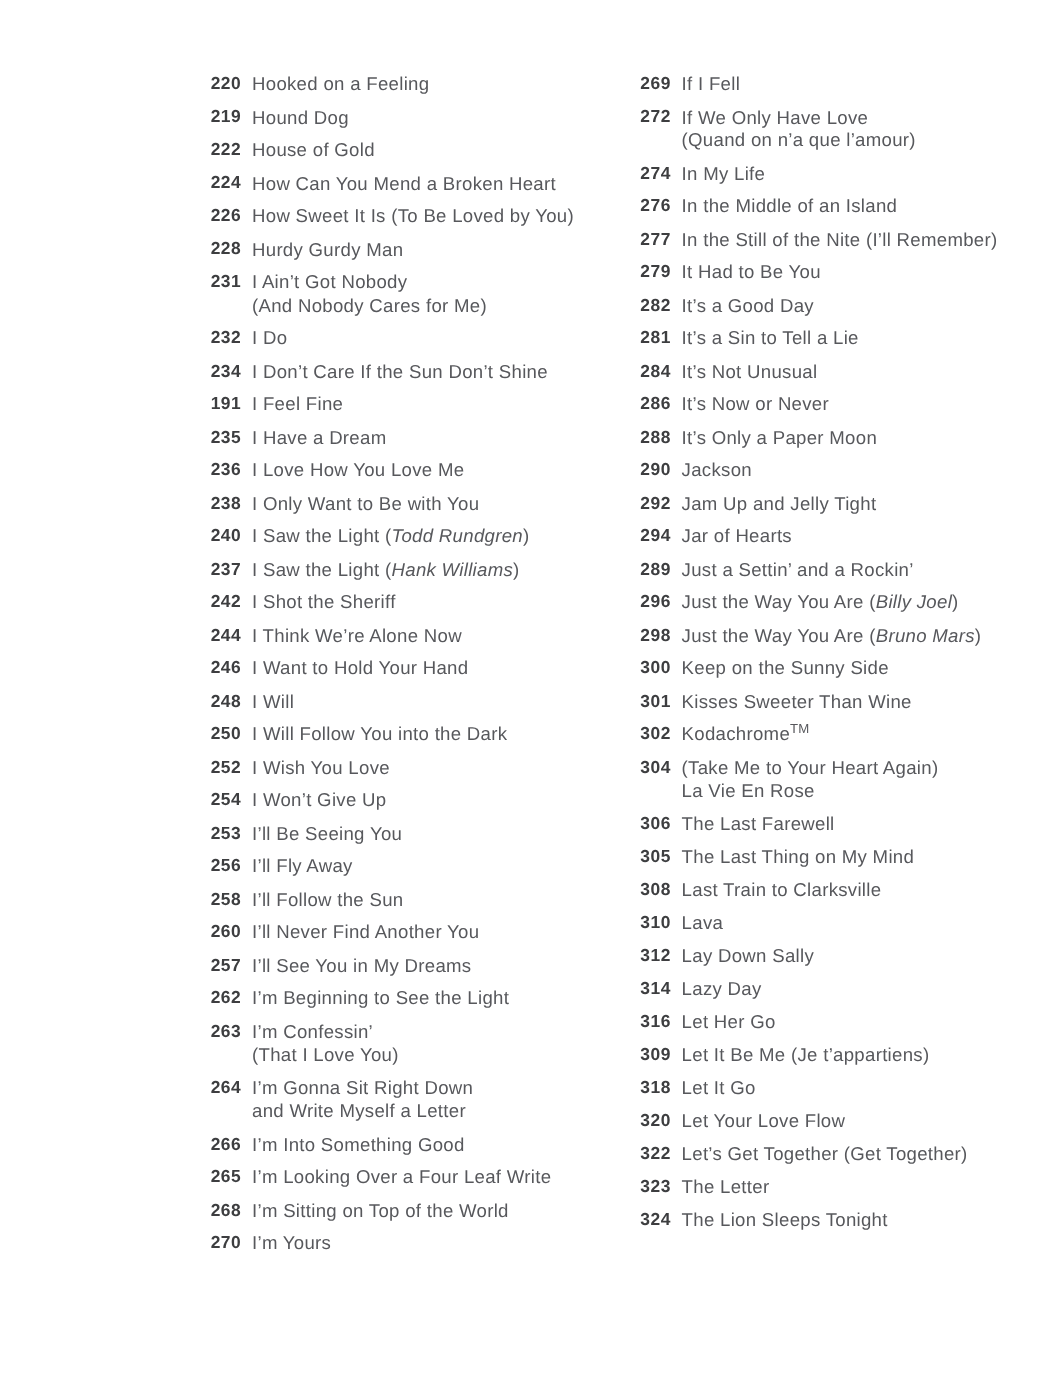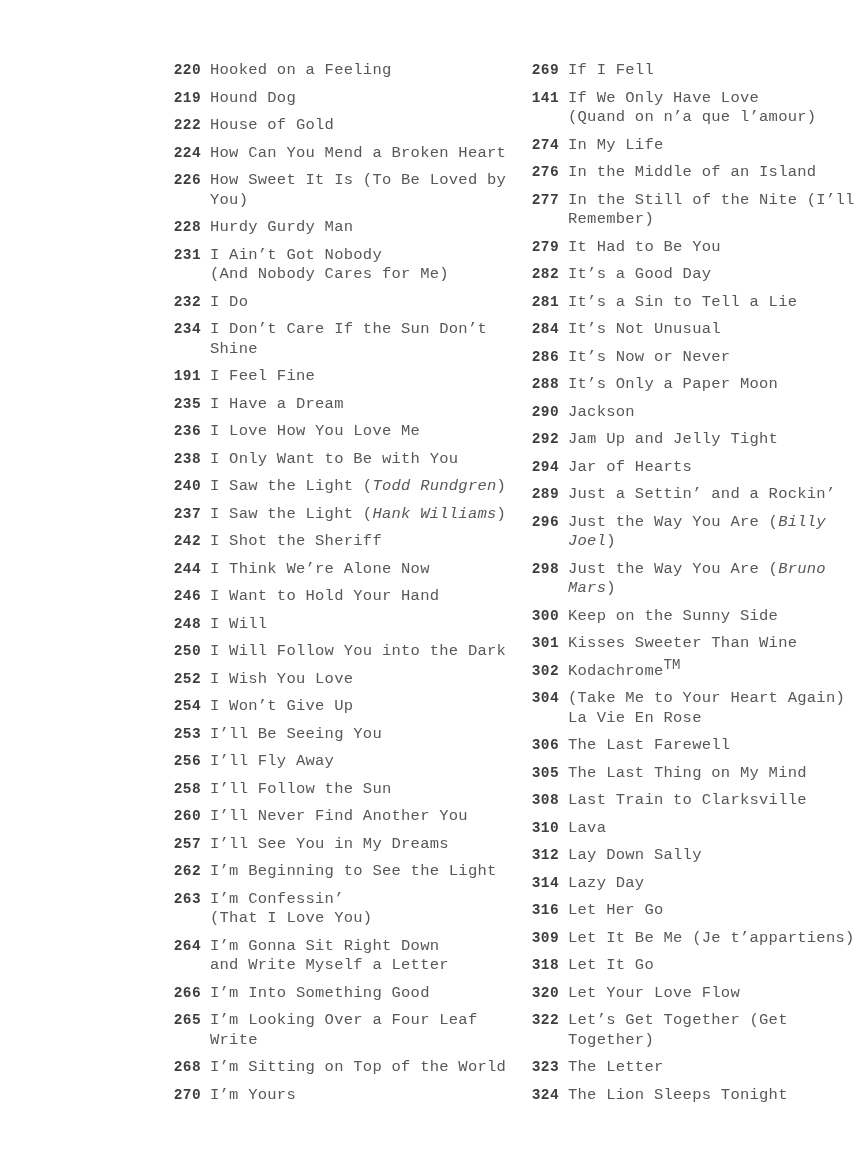--- a/index.html
+++ b/index.html
@@ -6,21 +6,21 @@
     margin: 0;
     padding: 0;
     background: #ffffff;
   }
   .page {
     position: relative;
     width: 864px;
     height: 1152px;
     background: #ffffff;
     overflow: hidden;
-    font-family: Liberation Mono, monospace;
+    font-family: Liberation Sans, sans-serif;
   }
   .col {
     position: absolute;
     top: 61px;
   }
   .col-left  { left: 167px; width: 345px; }
   .col-right { left: 525px; width: 330px; }
   .entry {
     display: flex;
     align-items: flex-start;
@@ -39,21 +39,21 @@
   .title {
     margin-left: 9px;
     font-size: 15.5px;
     line-height: 19.5px;
     letter-spacing: 0.25px;
     color: var(--title-color, #57585c);
   }
   .line { display: block; }
   .it { font-style: italic; text-align: center; }
   sup.tm {
-    font-size: 14px;
+    font-size: 11px;
     letter-spacing: 0;
     vertical-align: super;
     line-height: 0;
   }
 </style>
 </head>
 <body>
 
 <div class="page">
   <div class="col col-left">
@@ -266,21 +266,21 @@
       </div>
     </div>
   <div class="col col-right">
       <div class="entry">
         <span class="num">269</span>
         <span class="title">
           <span class="line"><span>If I Fell</span></span>
         </span>
       </div>
       <div class="entry">
-        <span class="num">141</span>
+        <span class="num">272</span>
         <span class="title">
           <span class="line"><span>If We Only Have Love</span></span>
           <span class="line"><span>(Quand on n’a que l’amour)</span></span>
         </span>
       </div>
       <div class="entry">
         <span class="num">274</span>
         <span class="title">
           <span class="line"><span>In My Life</span></span>
         </span>

